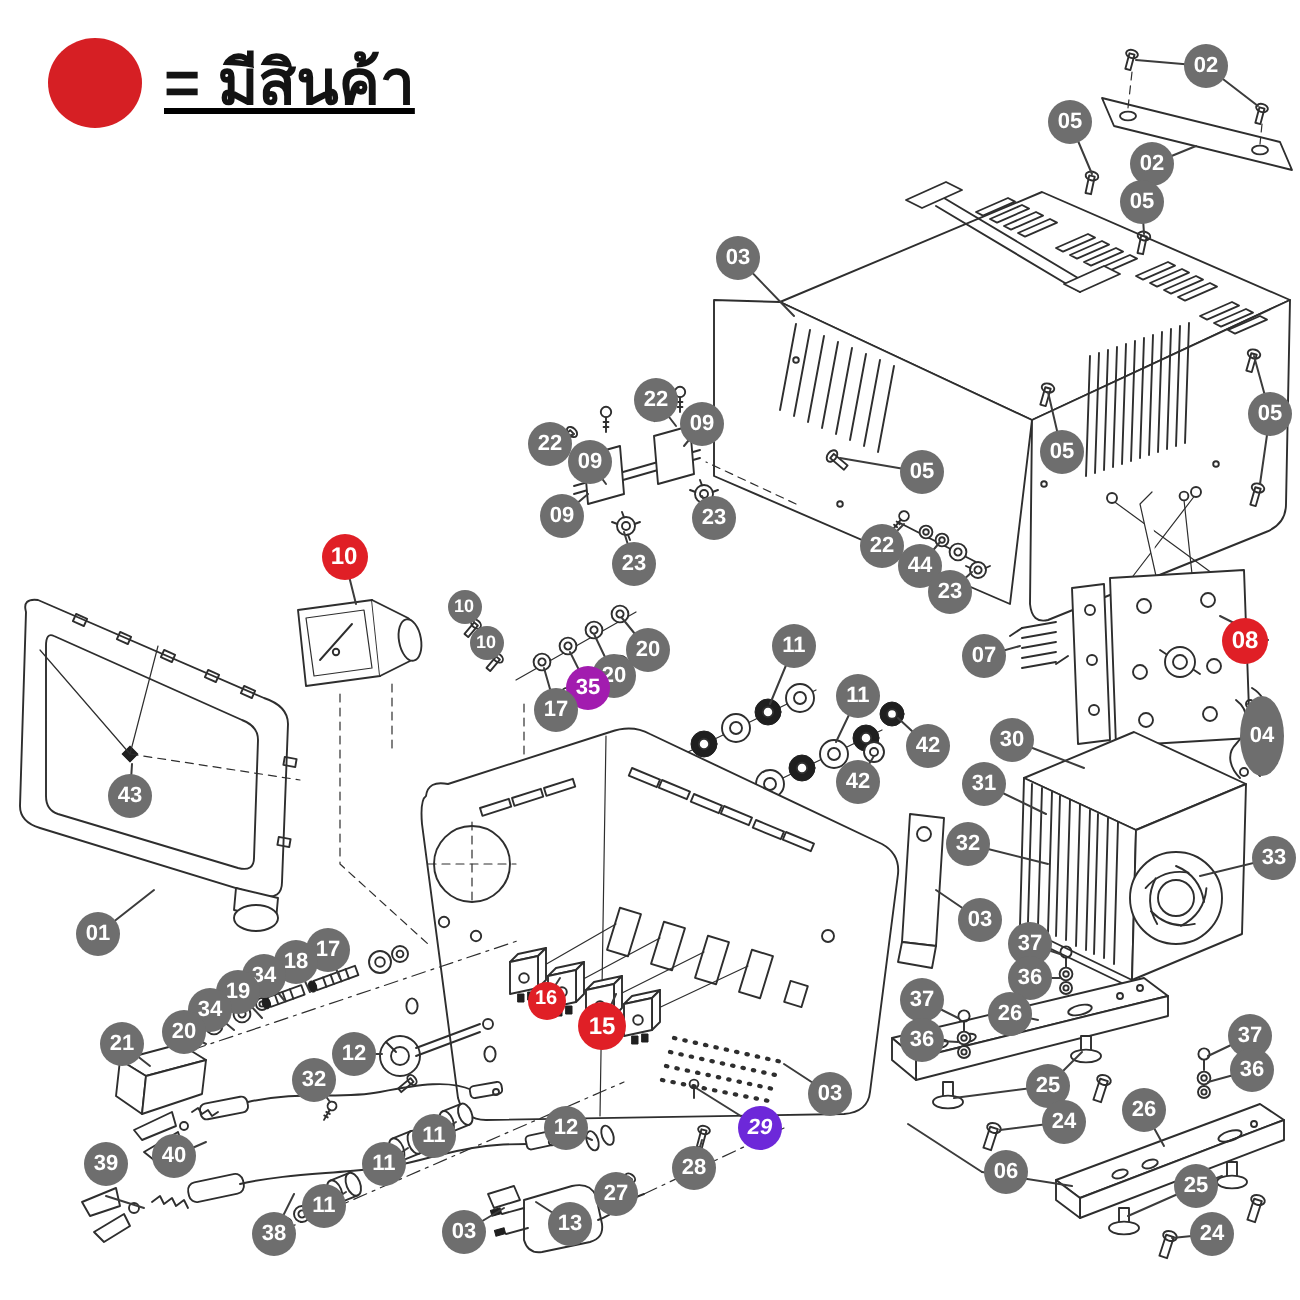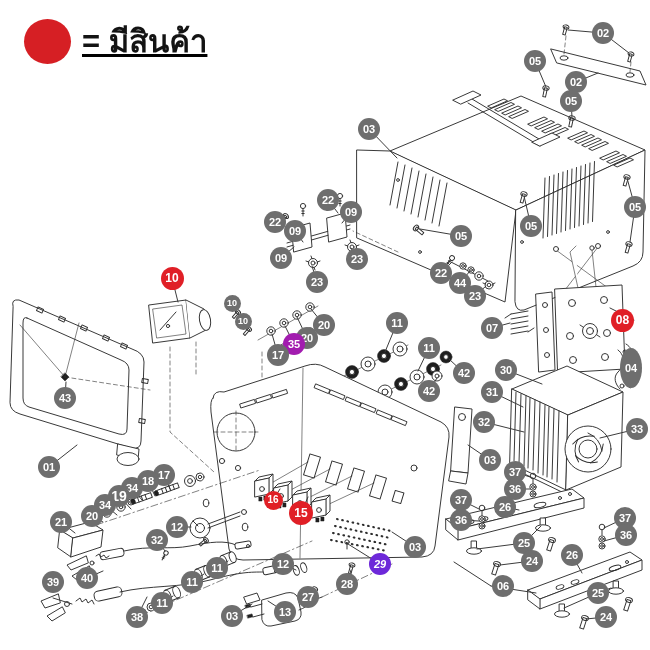--- a/index.html
+++ b/index.html
@@ -827,21 +827,21 @@
       <div class="badge" style="left: 521px; top: 550px; width: 22px; height: 22px; font-size: 11px; background: rgb(110, 110, 110);">24</div>
       <div class="badge" style="left: 480px; top: 575px; width: 22px; height: 22px; font-size: 11px; background: rgb(110, 110, 110); margin-left: 12px;">06</div>
       <div class="badge" style="left: 614px; top: 507px; width: 22px; height: 22px; font-size: 11px; background: rgb(110, 110, 110);">37</div>
       <div class="badge" style="left: 615px; top: 524px; width: 22px; height: 22px; font-size: 11px; background: rgb(110, 110, 110);">36</div>
       <div class="badge" style="left: 561px; top: 544px; width: 22px; height: 22px; font-size: 11px; background: rgb(110, 110, 110);">26</div>
       <div class="badge" style="left: 587px; top: 582px; width: 22px; height: 22px; font-size: 11px; background: rgb(110, 110, 110);">25</div>
       <div class="badge" style="left: 595px; top: 606px; width: 22px; height: 22px; font-size: 11px; background: rgb(110, 110, 110);">24</div>
       <div class="badge" style="left: 153px; top: 464px; width: 22px; height: 22px; font-size: 11px; background: rgb(110, 110, 110);">17</div>
       <div class="badge" style="left: 137px; top: 470px; width: 22px; height: 22px; font-size: 11px; background: rgb(110, 110, 110);">18</div>
       <div class="badge" style="left: 121px; top: 477px; width: 22px; height: 22px; font-size: 11px; background: rgb(110, 110, 110);">34</div>
-      <div class="badge" style="left: 108px; top: 485px; width: 22px; height: 22px; font-size: 14px; background: rgb(110, 110, 110);">19</div>
+      <div class="badge" style="left: 108px; top: 485px; width: 22px; height: 22px; font-size: 11px; background: rgb(110, 110, 110);">19</div>
       <div class="badge" style="left: 94px; top: 494px; width: 22px; height: 22px; font-size: 11px; background: rgb(110, 110, 110);">34</div>
       <div class="badge" style="left: 81px; top: 505px; width: 22px; height: 22px; font-size: 11px; background: rgb(110, 110, 110);">20</div>
       <div class="badge" style="left: 50px; top: 511px; width: 22px; height: 22px; font-size: 11px; background: rgb(110, 110, 110);">21</div>
       <div class="badge" style="left: 166px; top: 516px; width: 22px; height: 22px; font-size: 11px; background: rgb(110, 110, 110);">12</div>
       <div class="badge" style="left: 146px; top: 529px; width: 22px; height: 22px; font-size: 11px; background: rgb(110, 110, 110);">32</div>
       <div class="badge" style="left: 263.5px; top: 490.5px; width: 19px; height: 19px; font-size: 10px; background: rgb(224, 31, 38);">16</div>
       <div class="badge" style="left: 289px; top: 501px; width: 24px; height: 24px; font-size: 12px; background: rgb(224, 31, 38);">15</div>
       <div class="badge" style="left: 76px; top: 567px; width: 22px; height: 22px; font-size: 11px; background: rgb(110, 110, 110);">40</div>
       <div class="badge" style="left: 42px; top: 571px; width: 22px; height: 22px; font-size: 11px; background: rgb(110, 110, 110);">39</div>
       <div class="badge" style="left: 126px; top: 606px; width: 22px; height: 22px; font-size: 11px; background: rgb(110, 110, 110);">38</div>

